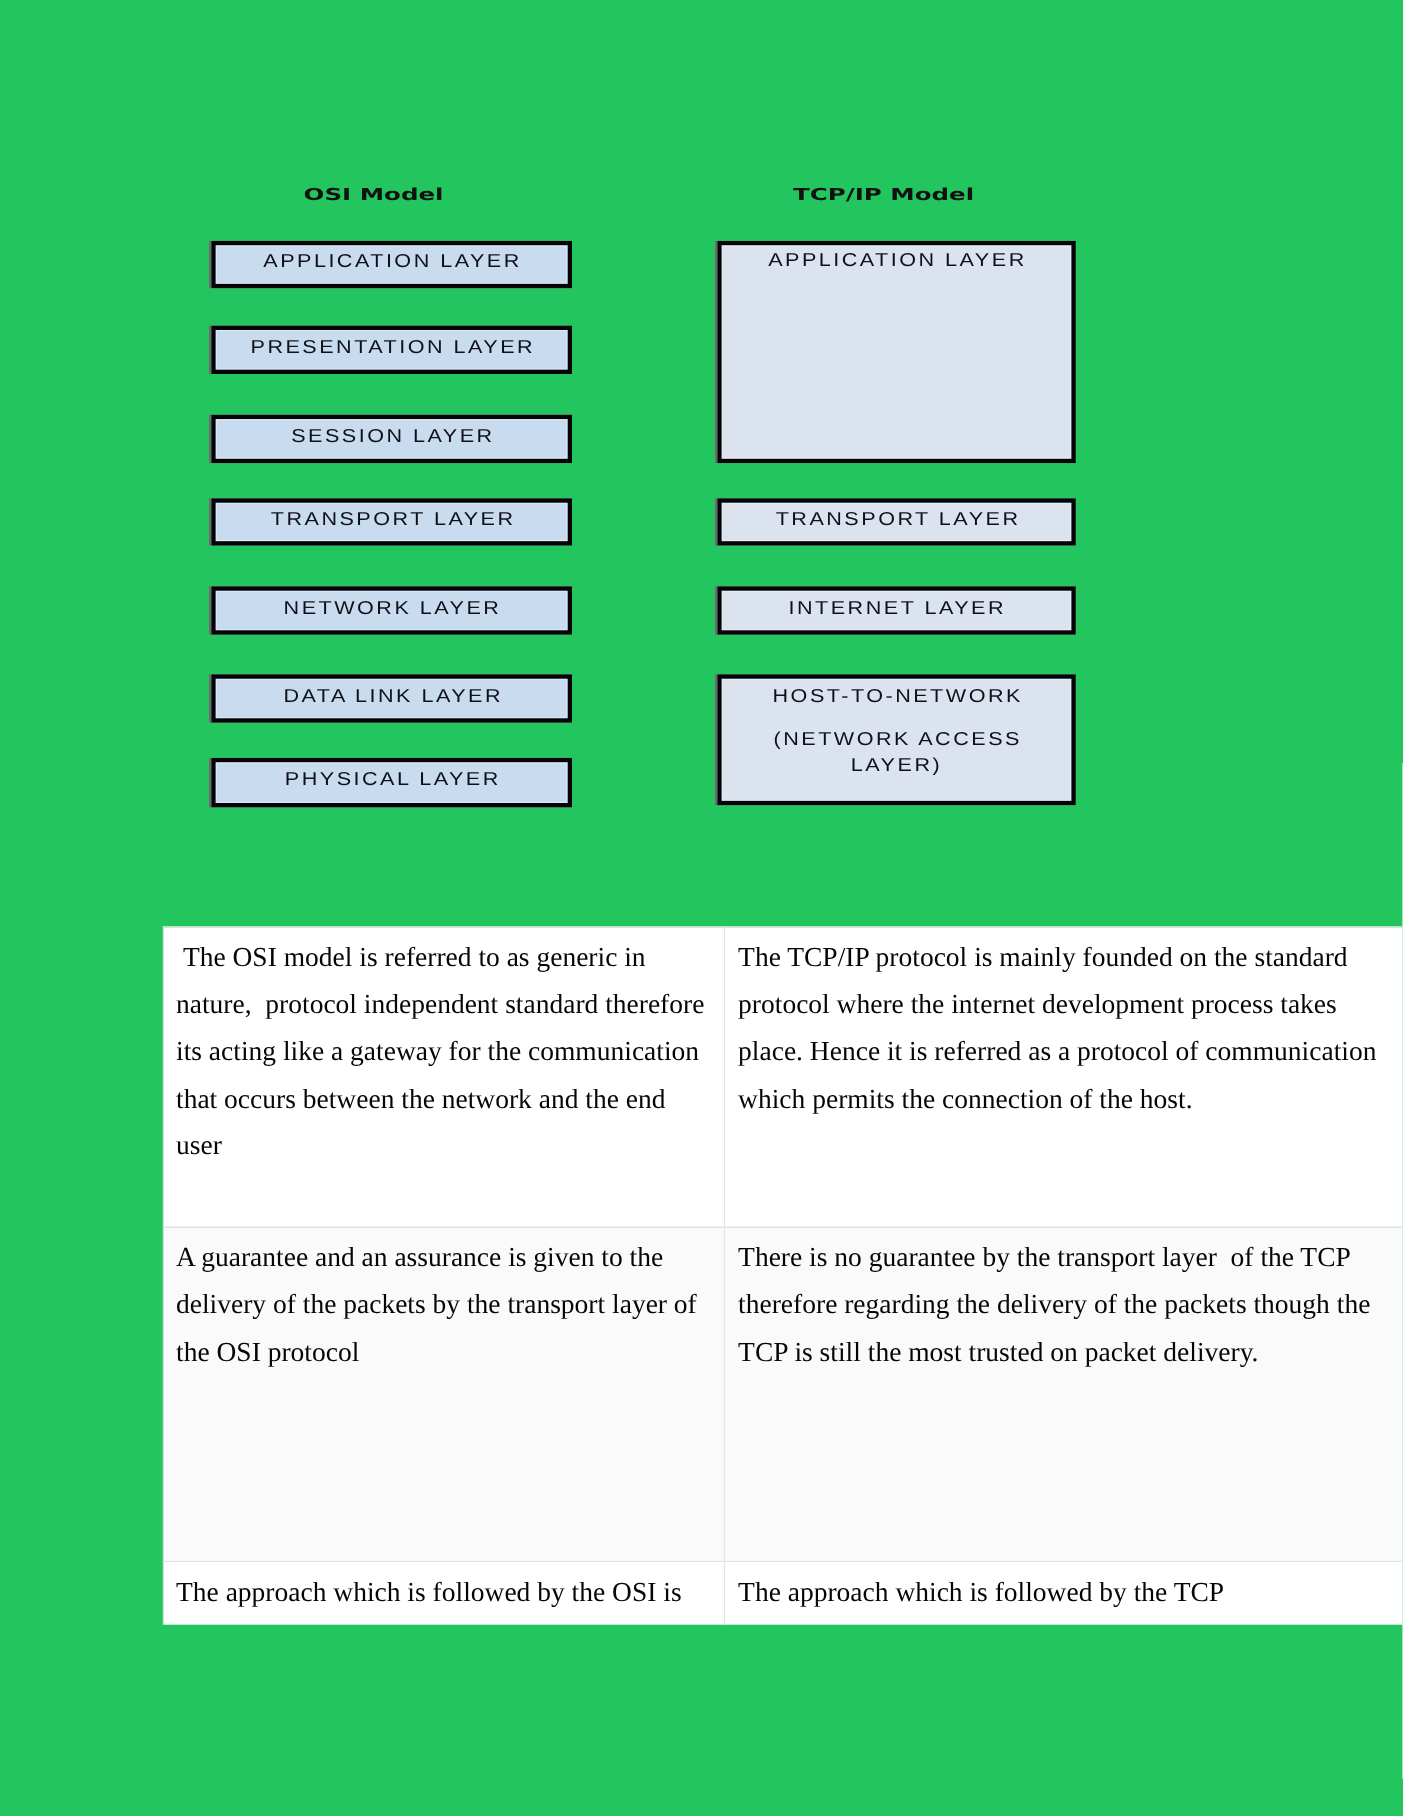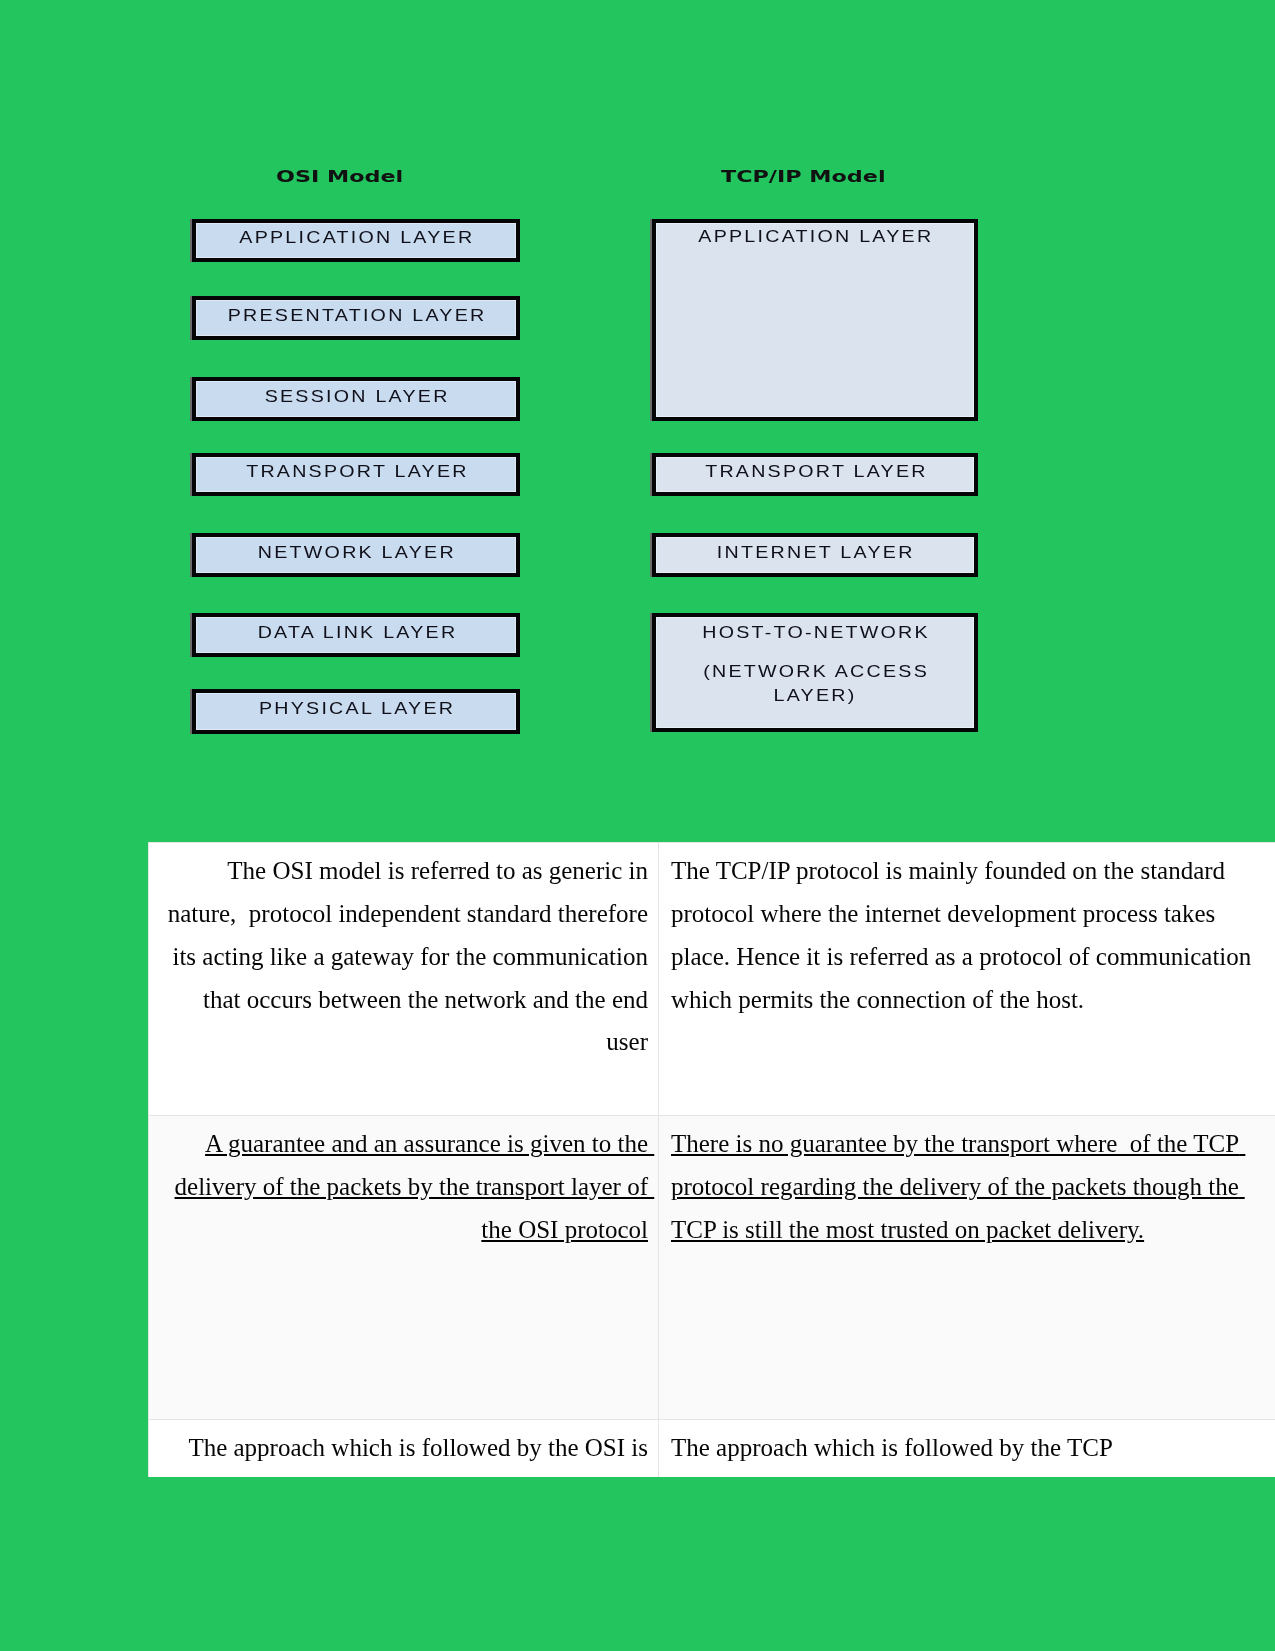--- a/index.html
+++ b/index.html
@@ -30,24 +30,24 @@
                   color:#10101a;letter-spacing:1.95px;text-indent:1.95px;text-align:center;
                   transform:scaleX(1.155);}
   .hostinner span.l1{line-height:22px;white-space:nowrap;}
   .lbox .hostinner span.l2{line-height:24.3px;margin-top:16px;width:252px;
                            margin-left:auto;margin-right:auto;white-space:normal;}
 
   
   .cmp{position:absolute;left:148px;top:842px;width:1061px;border-collapse:collapse;
        table-layout:fixed;}
   .cmp td{border:1px solid #e4e4e4;vertical-align:top;padding:0;box-sizing:border-box;}
-  .cmp td.c0{width:510px;padding:7px 10px 0 11px;text-align:right;}
+  .cmp td.c0{width:510px;padding:7px 10px 0 11px;}
   .cmp td.c1{width:621px;padding:7px 10px 0 12px;}
   .cmp tr.r0 td{height:273px;background:#ffffff;}
-  .cmp tr.r1 td{height:304px;background:#fafafa;text-decoration:underline;}
+  .cmp tr.r1 td{height:304px;background:#fafafa;}
   .cmp tr.r2 td{height:57px;background:#ffffff;border-bottom:none;}
   .cell{font-family:"Liberation Serif",serif;font-size:25px;line-height:42.85px;color:#060606;
         white-space:pre-wrap;}
 </style>
 </head>
 <body>
 
 <div class="page">
   <div class="diagram">
     <div class="dheading" id="h-osi" style="left:276px;top:168px;">OSI Model</div>
@@ -99,21 +99,21 @@
           </td>
           <td class="c1">
             <div class="cell">The TCP/IP protocol is mainly founded on the standard protocol where the internet development process takes place. Hence it is referred as a protocol of communication which permits the connection of the host.</div>
           </td>
         </tr>
         <tr class="r1">
           <td class="c0">
             <div class="cell">A guarantee and an assurance is given to the delivery of the packets by the transport layer of the OSI protocol</div>
           </td>
           <td class="c1">
-            <div class="cell">There is no guarantee by the transport where  of the TCP protocol regarding the delivery of the packets though the TCP is still the most trusted on packet delivery.</div>
+            <div class="cell">There is no guarantee by the transport layer  of the TCP therefore regarding the delivery of the packets though the TCP is still the most trusted on packet delivery.</div>
           </td>
         </tr>
         <tr class="r2">
           <td class="c0">
             <div class="cell">The approach which is followed by the OSI is</div>
           </td>
           <td class="c1">
             <div class="cell">The approach which is followed by the TCP</div>
           </td>
         </tr>

